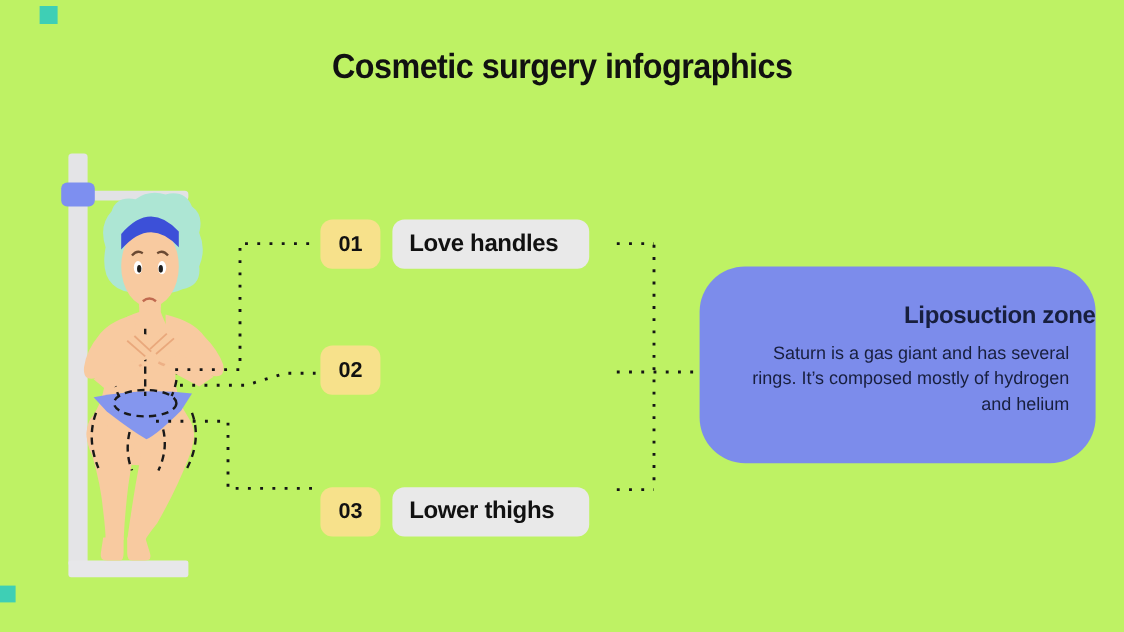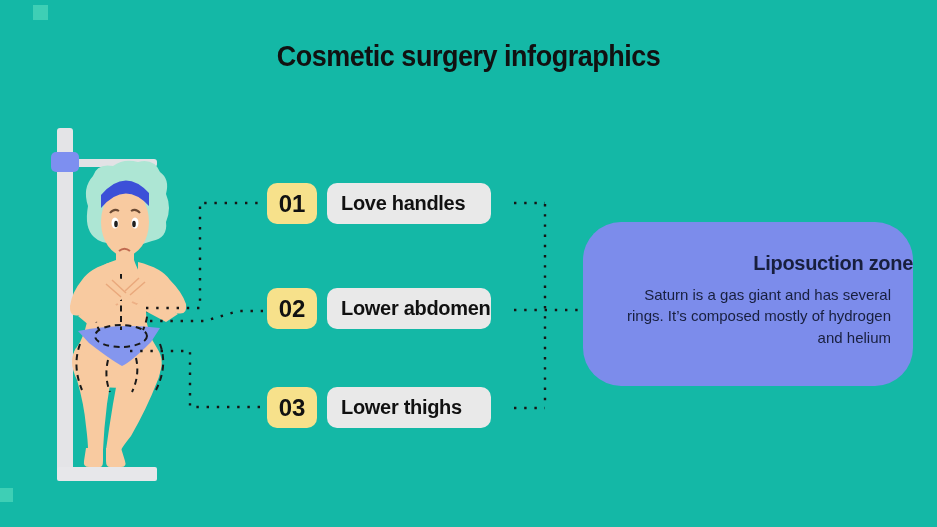--- a/index.html
+++ b/index.html
@@ -1,28 +1,28 @@
 <!DOCTYPE html>
 <html style="--yellow: #f7e18b; --gray: #e9e9e9; --blue: #7c8ceb; --navy: #181f3e; --teal: #3ecfb5;"><head>
 <meta charset="utf-8">
 <style>
   html,body{margin:0;padding:0;background:#fff;}
-  .canvas{position:relative;width:937px;height:527px;background:#14b8a6;overflow:hidden;
+  .canvas{position:relative;width:937px;height:527px;background:#bef264;overflow:hidden;
           font-family:"Liberation Sans",sans-serif;}
   .layer{position:absolute;left:0;top:0;width:937px;height:527px;}
 
   .page-title{position:absolute;top:40px;left:0;right:0;margin:0;text-align:center;
     font-size:29px;font-weight:bold;letter-spacing:-0.5px;color:#111;
     transform:scaleX(0.93);}
 
   .item{position:absolute;left:267px;display:flex;align-items:stretch;gap:10px;}
-  .item.r1{top:183px;} .item.r2{top:288px;} .item.r3{top:387px;}
+  .item.r1{top:183px;} .item.r2{top:288px;} .item.r3{top:406px;}
   .badge{width:50px;height:41px;border-radius:10px;background:var(--yellow,#f7e18b);
     display:flex;align-items:center;justify-content:center;
-    font-size:24px;font-weight:bold;color:#111;}
+    font-size:18px;font-weight:bold;color:#111;}
   .pill{width:164px;height:41px;border-radius:10px;background:var(--gray,#e9e9e9);
     font-size:20px;font-weight:bold;color:#111;letter-spacing:-0.3px;
     line-height:41px;padding-left:14px;box-sizing:border-box;white-space:nowrap;}
 
   .card{position:absolute;left:583px;top:222px;width:330px;height:164px;border-radius:38px;
     background:var(--blue,#7c8ceb);text-align:right;color:var(--navy,#181f3e);}
   .card h2{margin:30px 0 0 0;font-size:20px;font-weight:bold;letter-spacing:-0.3px;}
   .card p{margin:9px auto 12px auto;width:286px;font-size:15px;line-height:1.42;}
 
   .sq{position:absolute;background:var(--teal,#3ecfb5);}
@@ -119,21 +119,20 @@
       <path d="M545 204 V407"></path>
     </g>
   </svg>
 
   <div class="item r1">
     <div class="badge">01</div>
     <div class="pill">Love handles</div>
   </div>
   <div class="item r2">
     <div class="badge">02</div>
-    <div class="pill">Lower abdomen</div>
   </div>
   <div class="item r3">
     <div class="badge">03</div>
     <div class="pill">Lower thighs</div>
   </div>
 
   <div class="card">
     <h2>Liposuction zone</h2>
     <p>Saturn is a gas giant and has several rings. It’s composed mostly of hydrogen and helium</p>
   </div>

